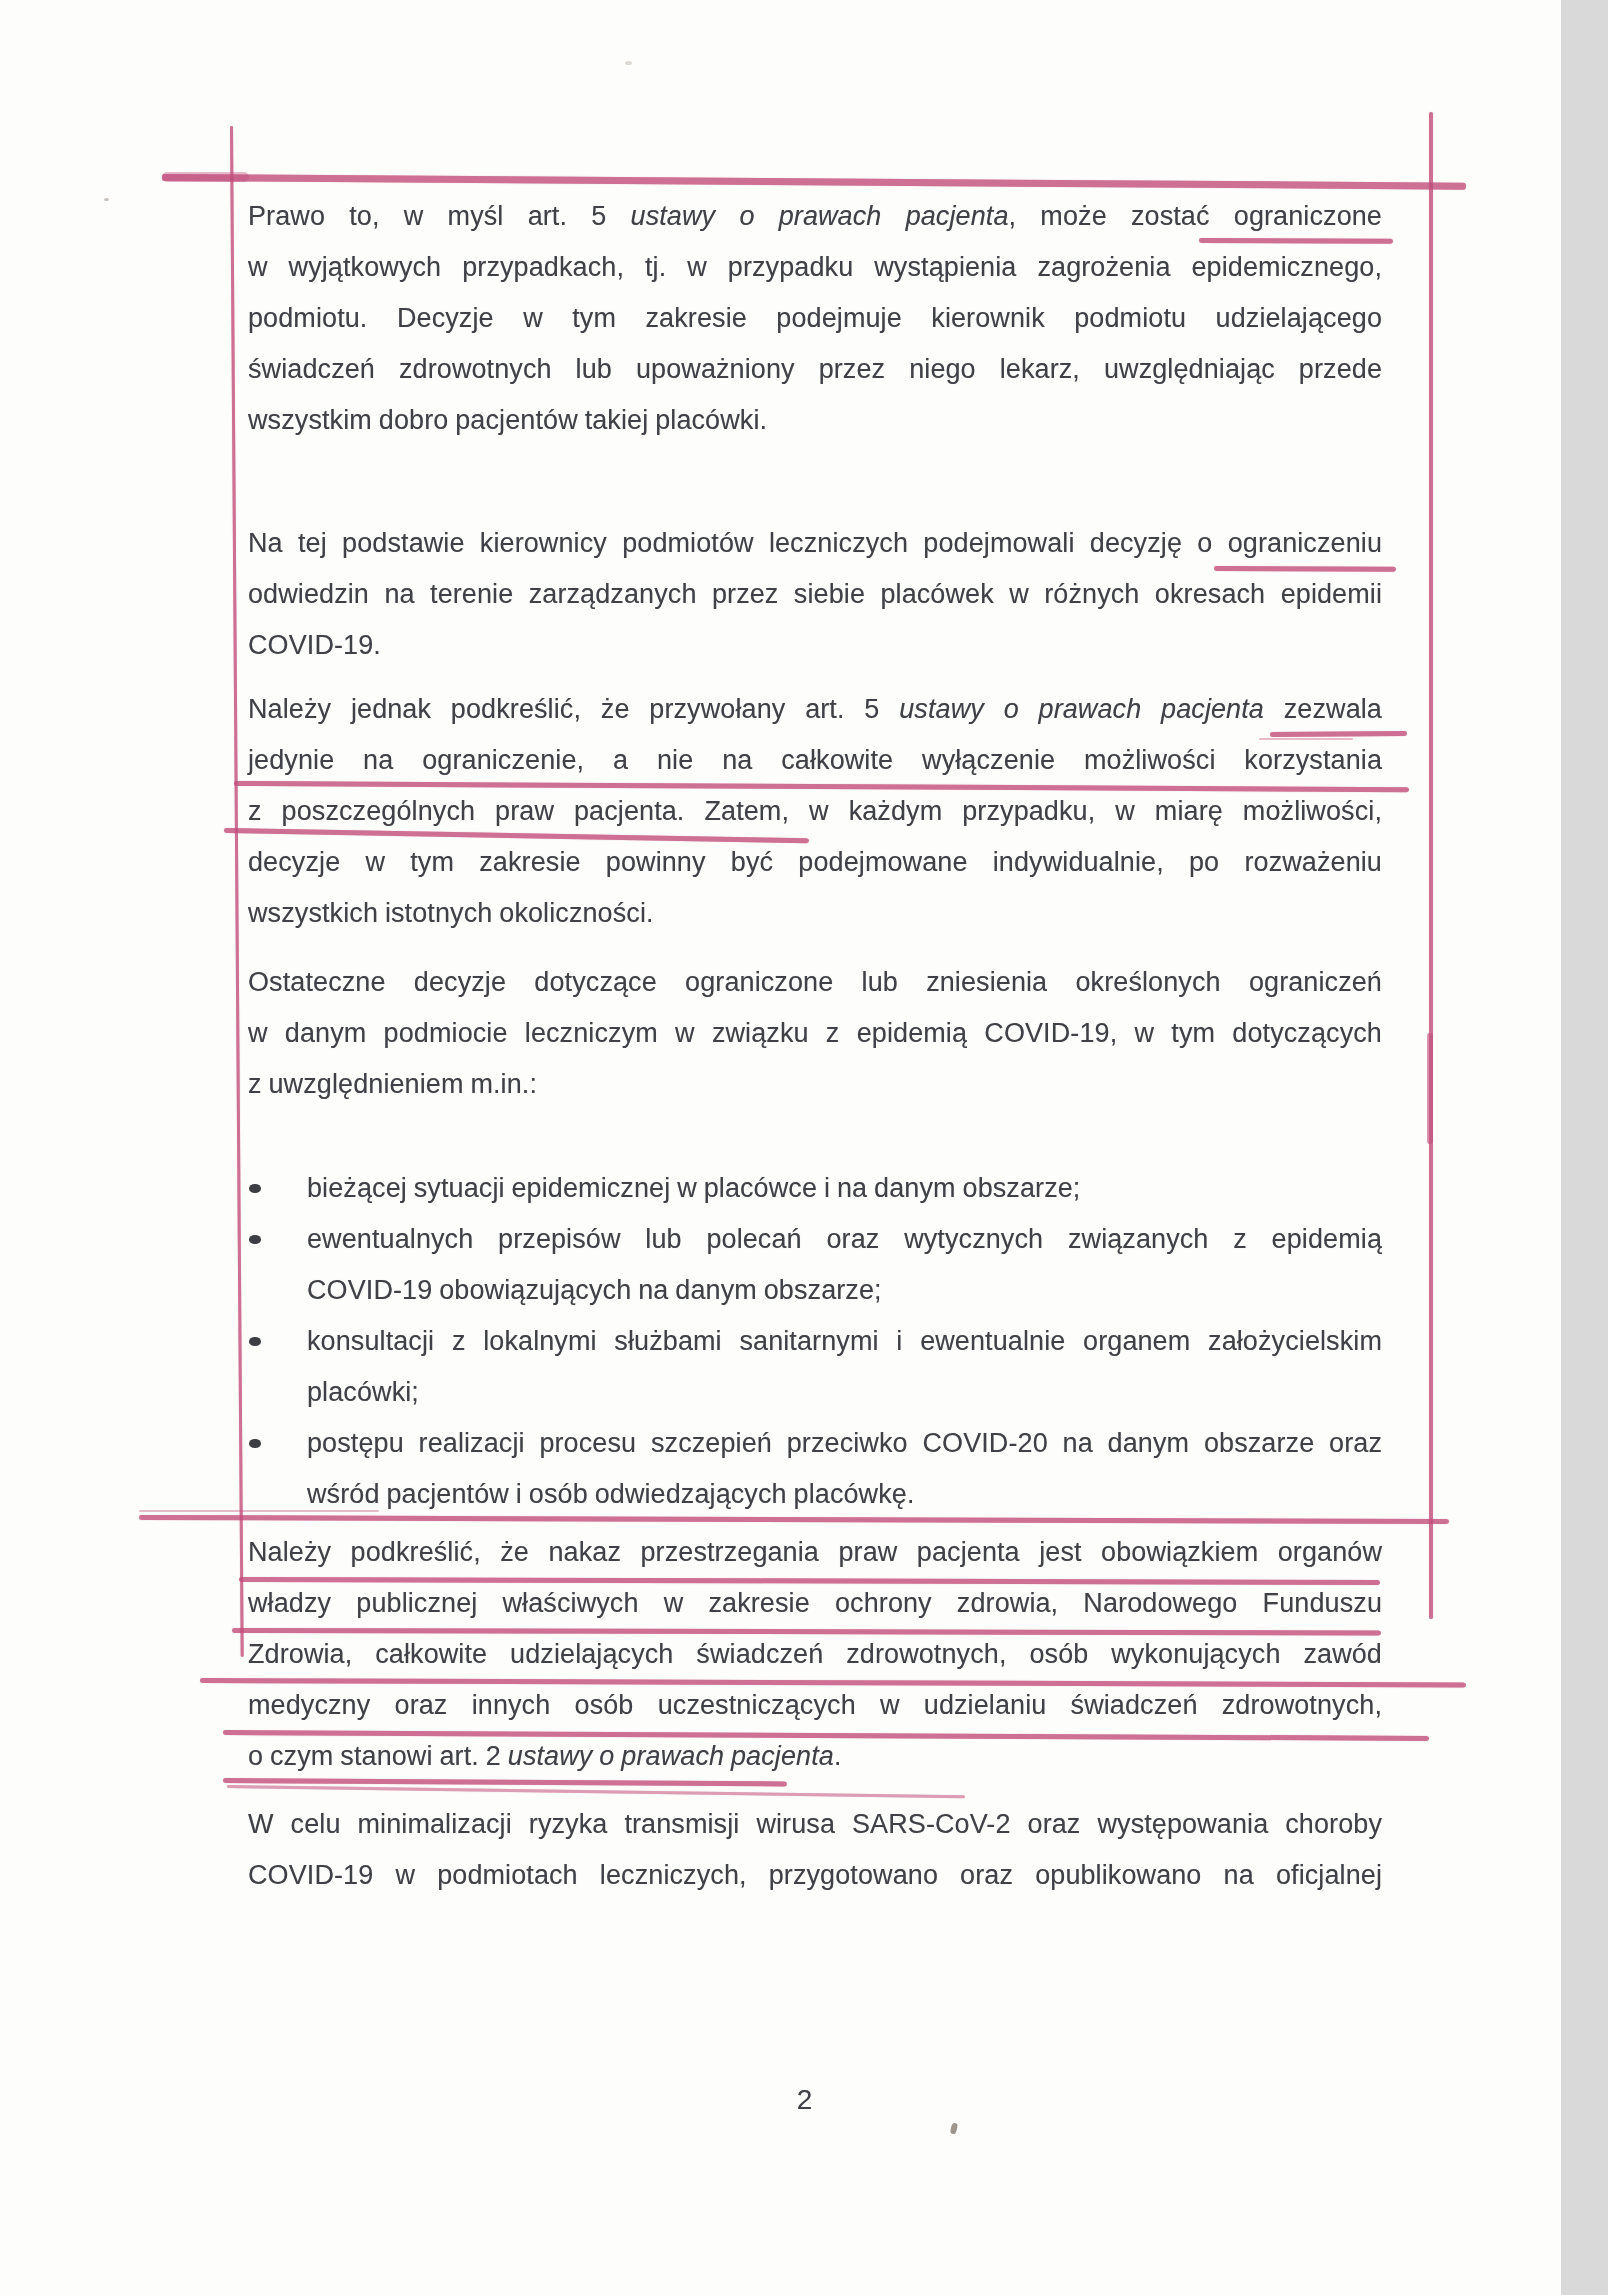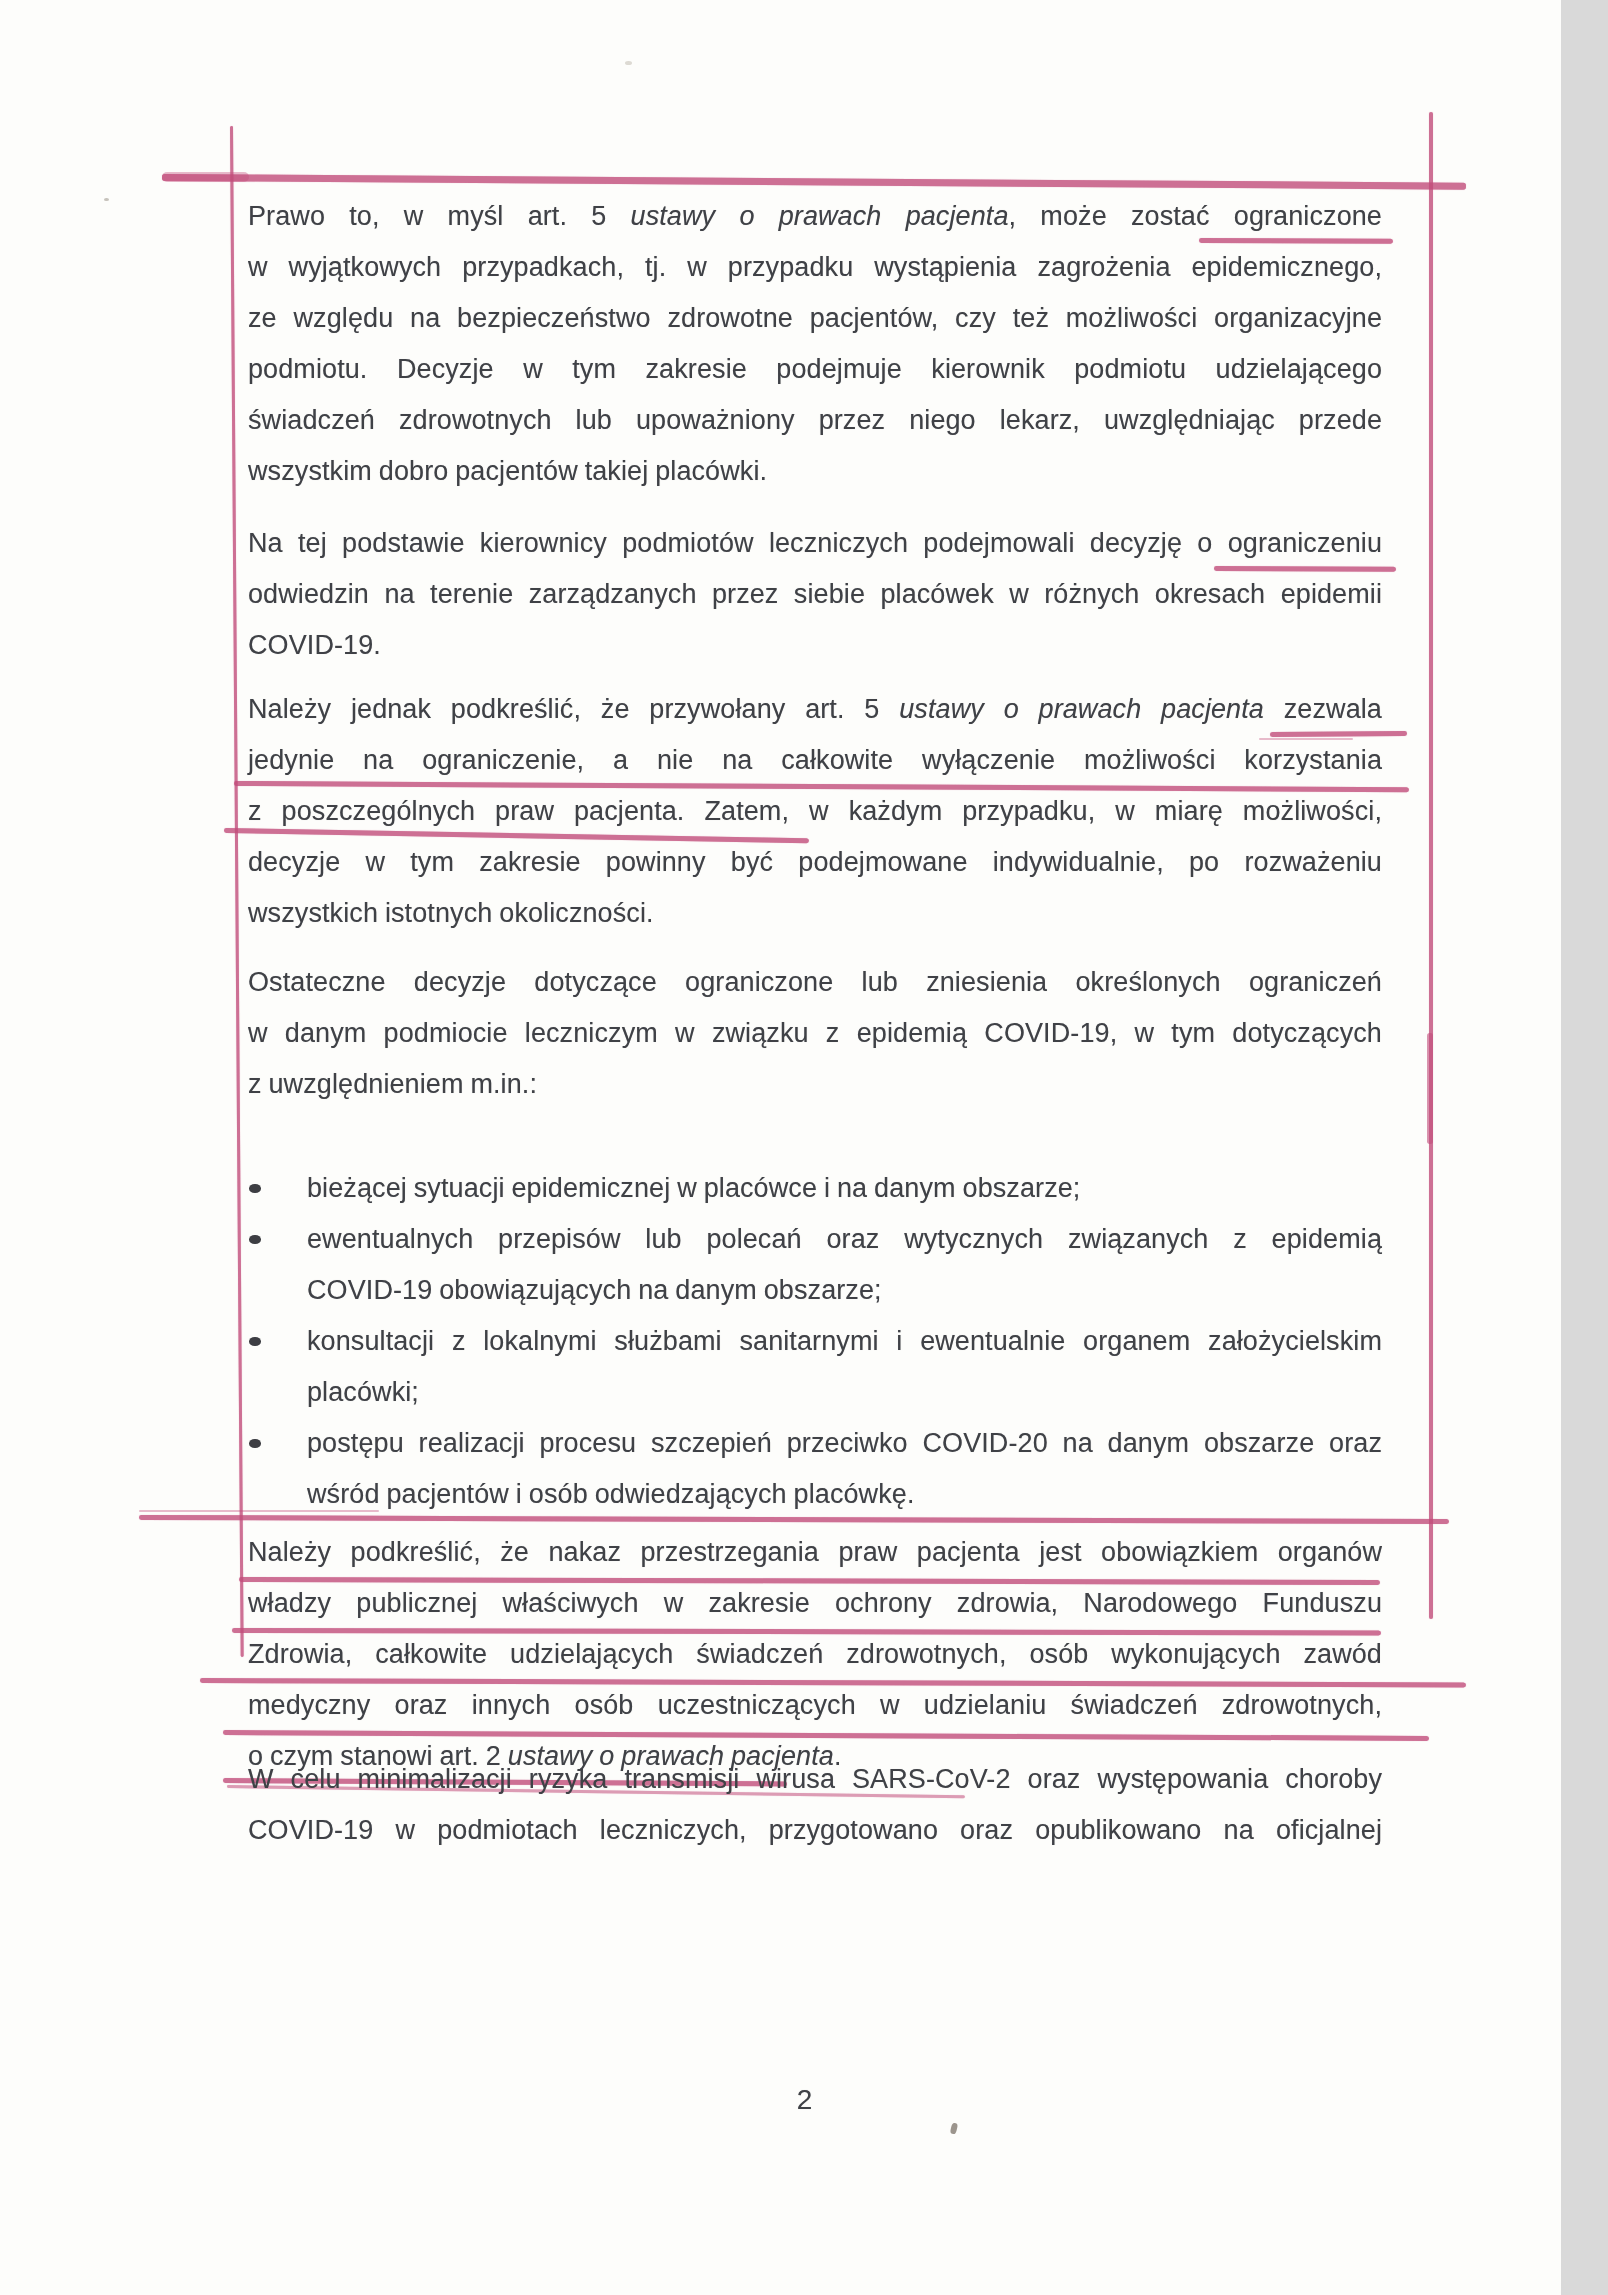--- a/index.html
+++ b/index.html
@@ -76,21 +76,20 @@
   <div class="mk" style="left:223px; top:1778px; width:564px; height:4.7px; transform:rotate(0.35deg);"></div>
   <div class="mk" style="left:227px; top:1785px; width:738px; height:3.3px; transform:rotate(0.8deg); opacity:.55;"></div>
 
   <div class="speck" style="left:104px; top:198px; width:4.7px; height:3.3px; background:#b9b4ac; border-radius:50%; opacity:.8;"></div>
   <div class="speck" style="left:625px; top:61px; width:6.7px; height:4px; background:#cfcac2; border-radius:50%; opacity:.7;"></div>
   <div class="speck" style="left:951px; top:2123px; width:6px; height:10.7px; background:#8b8379; border-radius:40%; transform:rotate(14deg); opacity:.85;"></div>
 
   <section class="para" style="top:191px">
     <div class="ln"><span>Prawo to, w myśl art. 5 </span><span class="it">ustawy o prawach pacjenta</span><span>, może zostać ograniczone</span></div>
     <div class="ln"><span>w wyjątkowych przypadkach, tj. w przypadku wystąpienia zagrożenia epidemicznego,</span></div>
-    <div class="ln"><span>ze względu na bezpieczeństwo zdrowotne pacjentów, czy też możliwości organizacyjne</span></div>
     <div class="ln"><span>podmiotu. Decyzje w tym zakresie podejmuje kierownik podmiotu udzielającego</span></div>
     <div class="ln"><span>świadczeń zdrowotnych lub upoważniony przez niego lekarz, uwzględniając przede</span></div>
     <div class="ln last"><span>wszystkim dobro pacjentów takiej placówki.</span></div>
   </section>
 
   <section class="para" style="top:518px">
     <div class="ln"><span>Na tej podstawie kierownicy podmiotów leczniczych podejmowali decyzję o ograniczeniu</span></div>
     <div class="ln"><span>odwiedzin na terenie zarządzanych przez siebie placówek w różnych okresach epidemii</span></div>
     <div class="ln last"><span>COVID-19.</span></div>
   </section>
@@ -132,21 +131,21 @@
   </section>
 
   <section class="para" style="top:1527px">
     <div class="ln"><span>Należy podkreślić, że nakaz przestrzegania praw pacjenta jest obowiązkiem organów</span></div>
     <div class="ln"><span>władzy publicznej właściwych w zakresie ochrony zdrowia, Narodowego Funduszu</span></div>
     <div class="ln"><span>Zdrowia, całkowite udzielających świadczeń zdrowotnych, osób wykonujących zawód</span></div>
     <div class="ln"><span>medyczny oraz innych osób uczestniczących w udzielaniu świadczeń zdrowotnych,</span></div>
     <div class="ln last"><span>o czym stanowi art. 2 </span><span class="it">ustawy o prawach pacjenta</span><span>.</span></div>
   </section>
 
-  <section class="para" style="top:1754px">
+  <section class="para" style="top:1799px">
     <div class="ln"><span>W celu minimalizacji ryzyka transmisji wirusa SARS-CoV-2 oraz występowania choroby</span></div>
     <div class="ln"><span>COVID-19 w podmiotach leczniczych, przygotowano oraz opublikowano na oficjalnej</span></div>
   </section>
 
   <div class="pageno">2</div>
 
 </div>
 
 
 </body></html>

